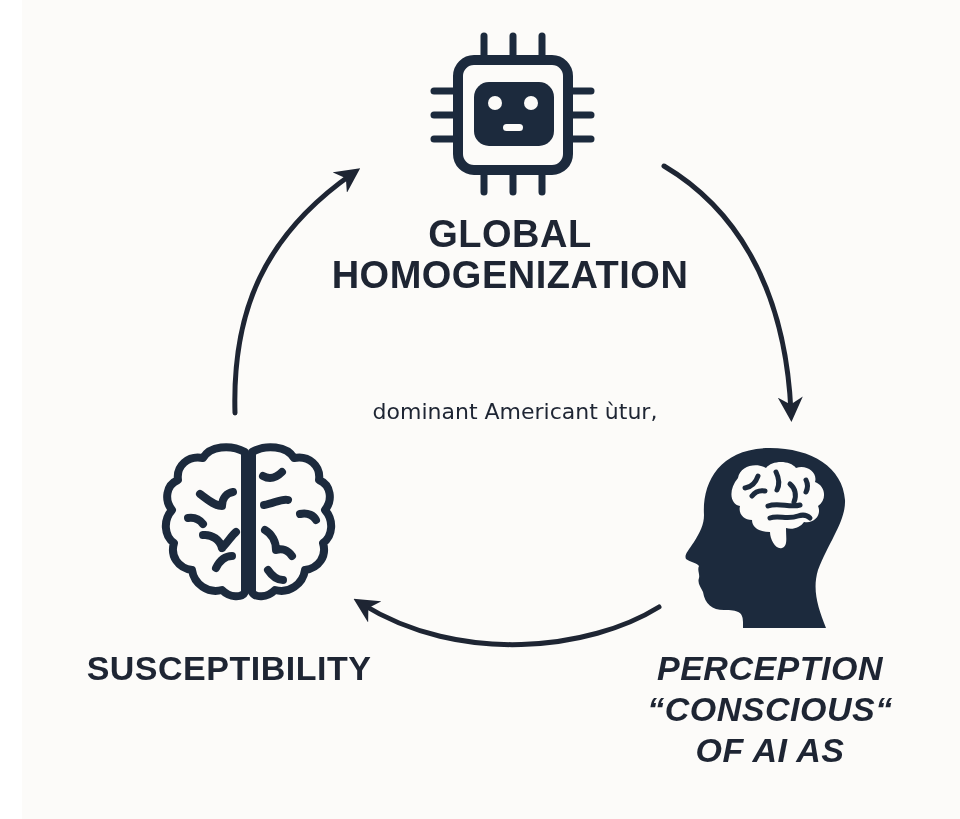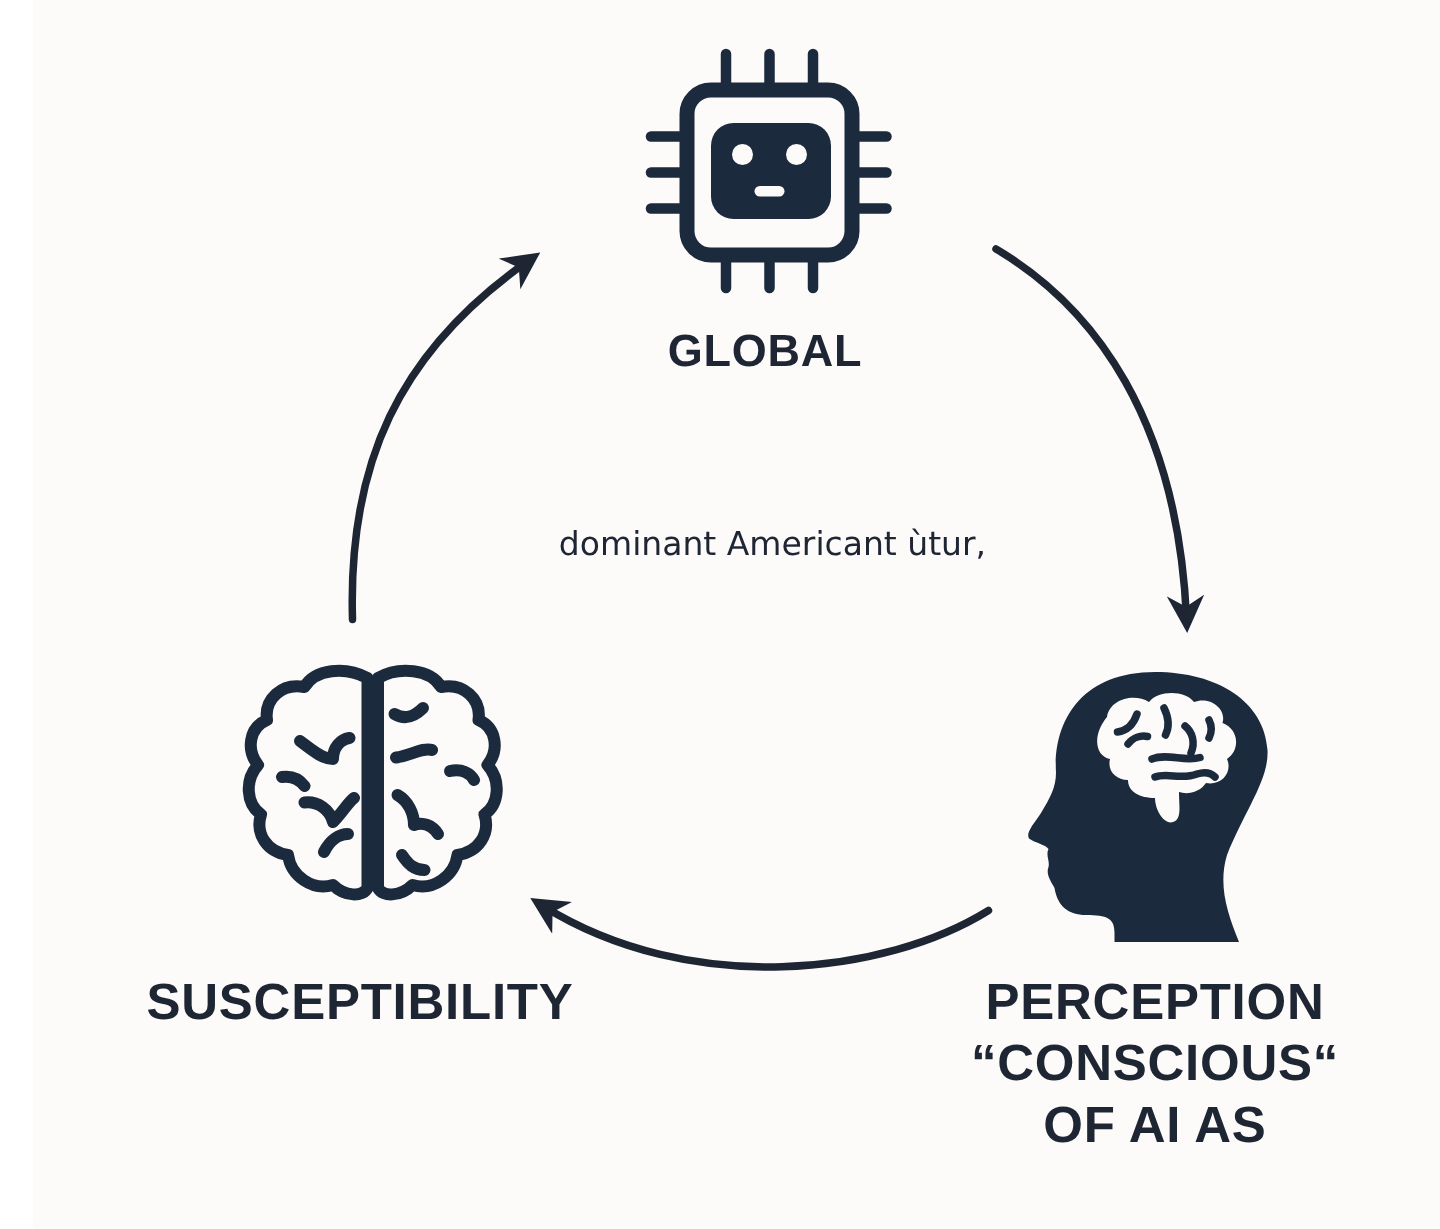--- a/index.html
+++ b/index.html
@@ -11,28 +11,28 @@
   }
   .left-strip { position: absolute; left: 0; top: 0; width: 22px; height: 819px; background: #ffffff; }
   .stage { position: absolute; left: 0; top: 0; width: 960px; height: 819px; }
   svg.icons { position: absolute; left: 0; top: 0; width: 960px; height: 819px; }
   .label {
     position: absolute; text-align: center; font-weight: bold;
     font-family: "Liberation Sans", sans-serif;
     color: #1e2533; letter-spacing: 0.5px;
   }
   .label .line { display: block; white-space: nowrap; }
-  .title-top { left: 300px; top: 214px; width: 420px; font-size: 30px; line-height: 41px; }
+  .title-top { left: 300px; top: 214px; width: 420px; font-size: 38px; line-height: 41px; }
   .subtitle-top {
     position: absolute; left: 330px; top: 347px; width: 370px; text-align: center;
     font-family: "DejaVu Sans", sans-serif; font-size: 22px; line-height: 33px; color: #1e2533;
   }
-  .subtitle-top .line { display: block; white-space: nowrap; }
-  .title-left { left: 55px; top: 648px; width: 370px; font-size: 34px; line-height: 41px; }
-  .title-right { left: 620px; top: 648px; width: 300px; font-size: 34px; line-height: 41px; }
+  .subtitle-top .line { display: block; white-space: nowrap; margin-top: 48px; }
+  .title-left { left: 44px; top: 648px; width: 370px; font-size: 34px; line-height: 41px; }
+  .title-right { left: 620px; top: 648px; width: 300px; font-size: 34px; line-height: 41px; font-style: italic; }
 </style>
 </head>
 <body>
 
 <div class="left-strip"></div>
 
 <div class="stage">
 
   <svg class="icons" viewBox="0 0 960 819" xmlns="http://www.w3.org/2000/svg">
     <defs>
@@ -116,20 +116,21 @@
         <path d="M790,484 C795,488 797,495 794,502"></path>
         <path d="M768,506 C778,502 790,508 800,505"></path>
         <path d="M770,518 C778,515 788,520 798,516 C804,514 808,516 810,518"></path>
         <path d="M806,480 C808,484 808,488 806,492"></path>
       </g>
     </g>
   </svg>
 
   <div class="label title-top">
     <span class="line">GLOBAL</span>
+    <span class="line">HOMOGENIZATION</span>
   </div>
   <div class="subtitle-top">
     <span class="line">dominant Americant ùtur,</span>
   </div>
 
   <div class="label title-left">
     <span class="line">SUSCEPTIBILITY</span>
   </div>
 
   <div class="label title-right">

